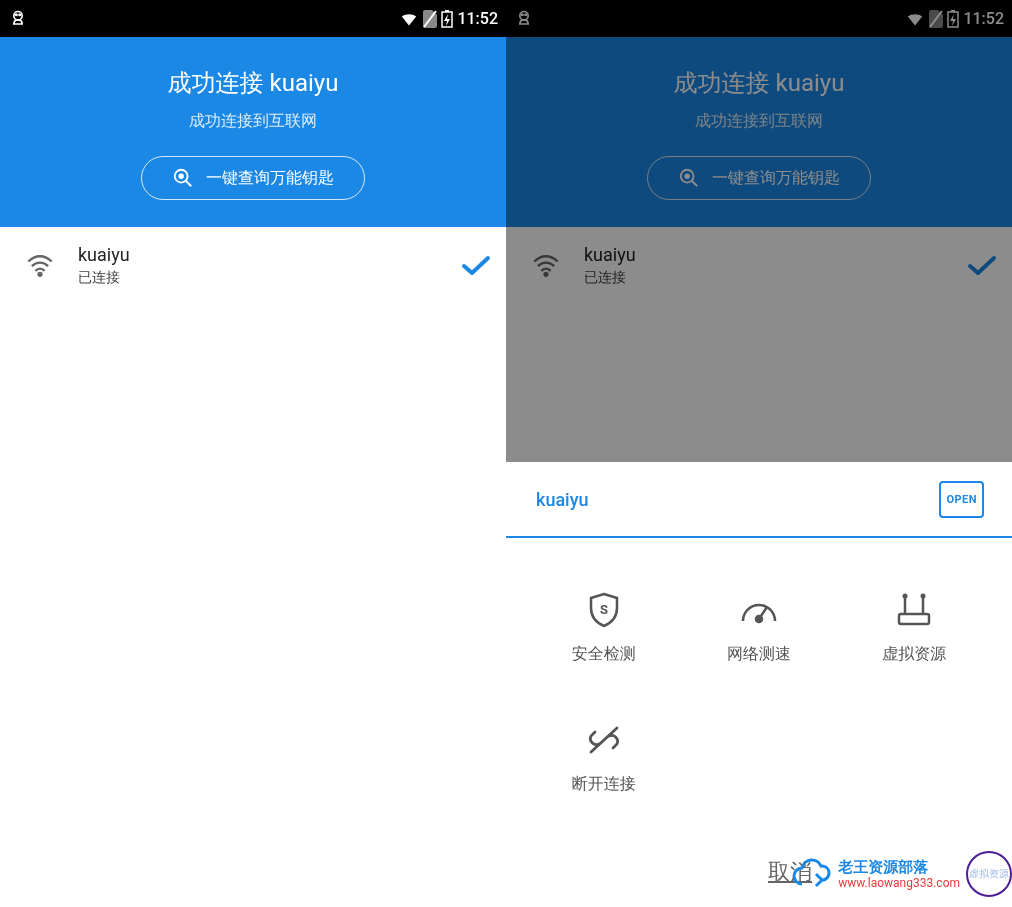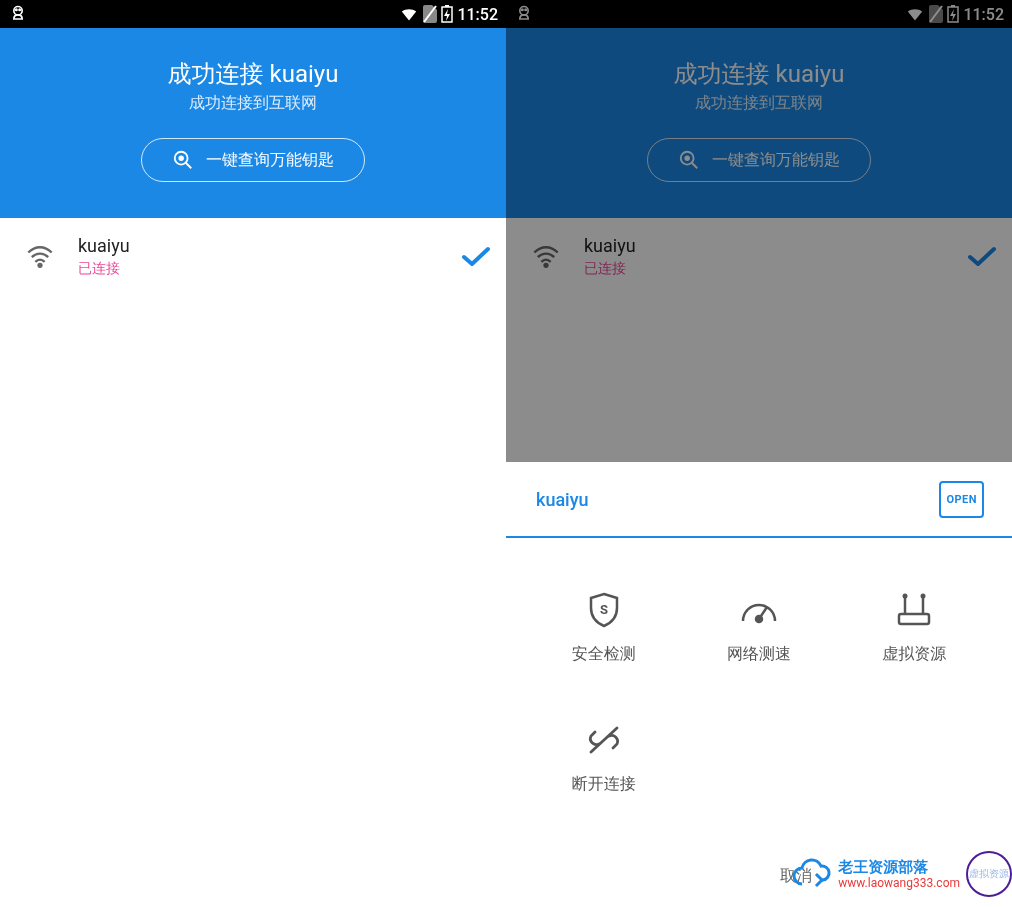--- a/index.html
+++ b/index.html
@@ -13,21 +13,21 @@
   overflow: hidden;
 }
 .phone {
   width: 506px;
   height: 907px;
   position: relative;
   background: #ffffff;
 }
 
 .statusbar {
-  height: 28px;
+  height: 37px;
   background: #000000;
   display: flex;
   justify-content: space-between;
   align-items: center;
   padding: 0 8px;
   color: #ffffff;
 }
 .sb-left { display: flex; align-items: center; }
 .sb-right { display: flex; align-items: center; gap: 4px; }
 .sb-time { font-size: 16px; font-weight: 500; }
@@ -40,21 +40,21 @@
   align-items: center;
   color: #ffffff;
 }
 .header-title {
   font-size: 24px;
   margin-top: 30px;
   font-weight: 400;
 }
 .header-subtitle {
   font-size: 16px;
-  margin-top: 3px;
+  margin-top: 12px;
   opacity: 0.85;
 }
 .header-btn {
   margin-top: 24px;
   border: 1.5px solid rgba(255,255,255,0.8);
   border-radius: 28px;
   padding: 10px 30px;
   display: flex;
   align-items: center;
   gap: 12px;
@@ -64,21 +64,21 @@
 
 .wifi-row {
   height: 76px;
   display: flex;
   align-items: center;
   padding: 0 14px 0 26px;
   background: #ffffff;
 }
 .wifi-info { display: flex; flex-direction: column; margin-left: 24px; flex: 1; }
 .wifi-name { font-size: 18px; color: #222; }
-.wifi-status { font-size: 14px; color: #ec4899; margin-top: 4px; }
+.wifi-status { font-size: 14px; color: #404040; margin-top: 4px; }
 
 .dim {
   position: absolute;
   top: 0; left: 0; right: 0; bottom: 0;
   background: rgba(0,0,0,0.45);
 }
 
 .sheet {
   position: absolute;
   left: 0; right: 0;
@@ -119,23 +119,24 @@
   align-items: center;
   justify-content: center;
   cursor: pointer;
 }
 .act-icon { height: 40px; display: flex; align-items: center; justify-content: center; }
 .act-label { font-size: 16px; color: #555; margin-top: 14px; }
 .sheet-cancel {
   position: absolute;
   right: 200px;
   bottom: 20px;
-  font-size: 16px;
+  font-size: 22px;
   color: #666;
   cursor: pointer;
+  text-decoration: underline;
 }
 
 .watermark {
   position: absolute;
   right: 0;
   bottom: 10px;
   display: flex;
   align-items: center;
   gap: 4px;
   font-size: 14px;

